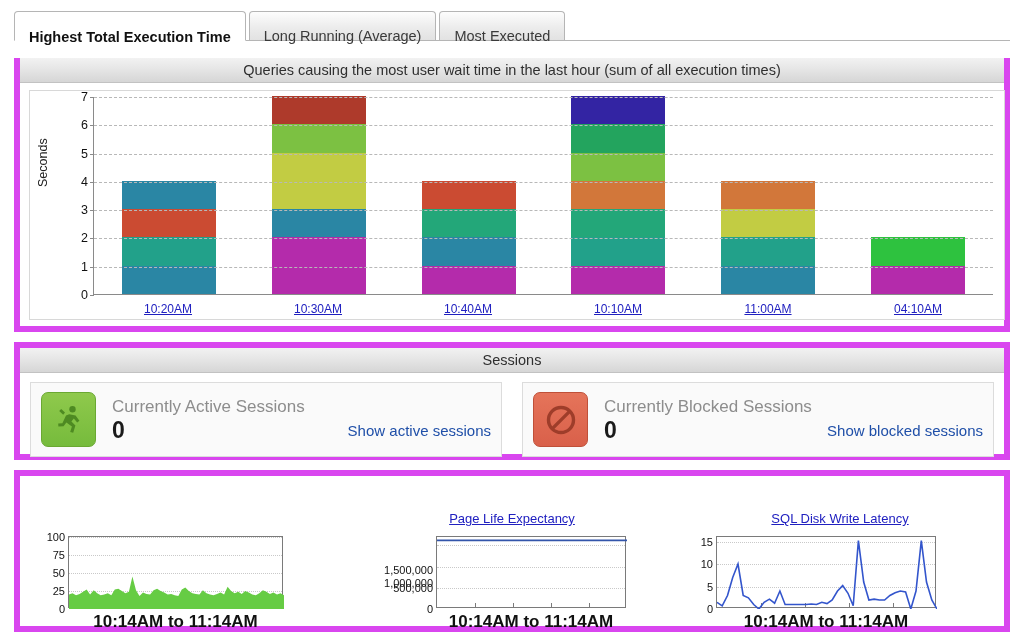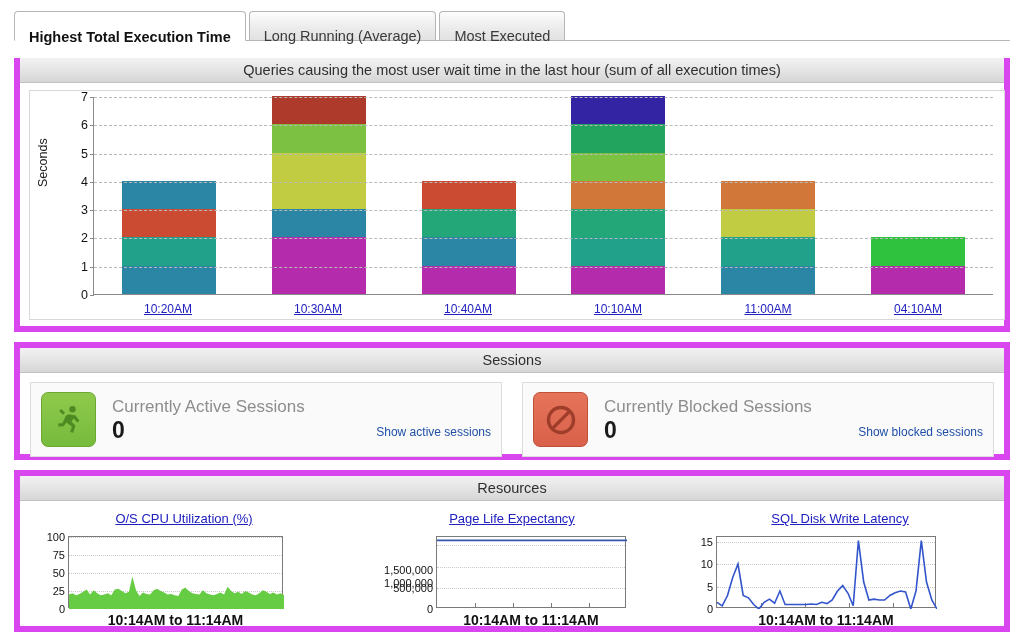--- a/index.html
+++ b/index.html
@@ -137,21 +137,21 @@
     flex: 0 0 auto;
     display: flex; align-items: center; justify-content: center;
   }
   .sess-icon.green { background: linear-gradient(to bottom, #8fc94c 0%, #76bb3c 100%); border: 1px solid #6aa832; }
   .sess-icon.red { background: linear-gradient(to bottom, #e5745a 0%, #d9604a 100%); border: 1px solid #bf5039; }
   .sess-text { flex: 1 1 auto; margin-left: 16px; }
   .sess-title { font-size: 17px; color: #8d8d8d; margin-bottom: 1px; }
   .sess-row { display: flex; align-items: flex-end; justify-content: space-between; }
   .sess-count { font-size: 23px; font-weight: bold; color: #1a1a1a; line-height: 1.05; }
   .sess-link {
-    font-size: 12px; color: #1f4fa8;
+    font-size: 15px; color: #1f4fa8;
     cursor: pointer; padding-bottom: 3px;
   }
 
   
   .res-body {
     position: absolute; left: 0; top: 26px;
     width: 100%; height: 135px;
     display: flex;
   }
   .res-cell { flex: 1 1 0; position: relative; }
@@ -174,21 +174,21 @@
   }
   .mini-ytick {
     position: absolute; right: 100%; margin-right: 4px;
     font-size: 11px; color: #111;
     transform: translateY(-50%);
     white-space: nowrap;
   }
   .mini-grid { position: absolute; left: 0; width: 100%; border-top: 1px dotted #c9c9c9; }
   .mini-xlab {
     position: absolute; text-align: center;
-    font-size: 14px; font-weight: bold; color: #111;
+    font-size: 17px; font-weight: bold; color: #111;
     white-space: nowrap;
   }
   .mini-tickmark { position: absolute; bottom: 0; width: 1px; height: 4px; background: #7a7a7a; }
 </style>
 </head>
 <body>
 
 <div class="page">
 
   <div class="tabbar">
@@ -330,25 +330,23 @@
             <div class="sess-count">0</div>
             <div class="sess-link">Show blocked sessions</div>
           </div>
         </div>
       </div>
 
     </div>
   </div>
 
   <div class="panel" id="resources-panel">
-    <div class="panel-head">Resources</div>
     <div class="res-body">
 
       <div class="res-cell">
-        <div class="res-title">O/S CPU Utilization (%)</div>
         <div class="mini" id="mini-cpu">
             <div class="mini-plot" style="left: 48px; top: 4px; width: 215px; height: 72px;">
               <div class="mini-ytick" style="top: 72px;">0</div>
               <div class="mini-grid" style="top: 54px;"></div>
               <div class="mini-ytick" style="top: 54px;">25</div>
               <div class="mini-grid" style="top: 36px;"></div>
               <div class="mini-ytick" style="top: 36px;">50</div>
               <div class="mini-grid" style="top: 18px;"></div>
               <div class="mini-ytick" style="top: 18px;">75</div>
               <div class="mini-grid" style="top: 0px;"></div>

